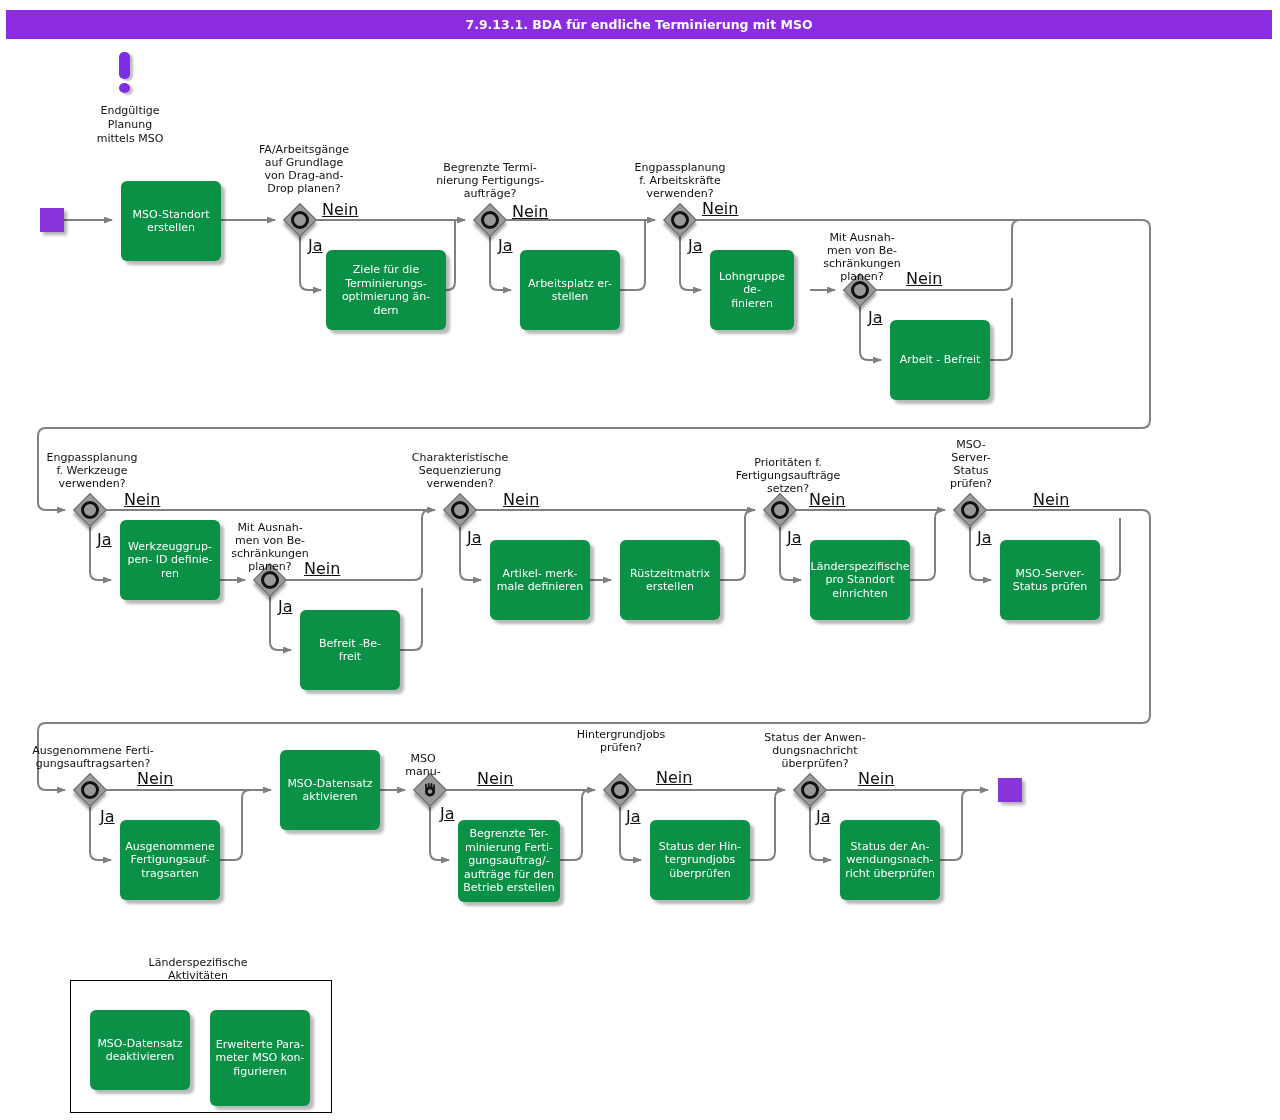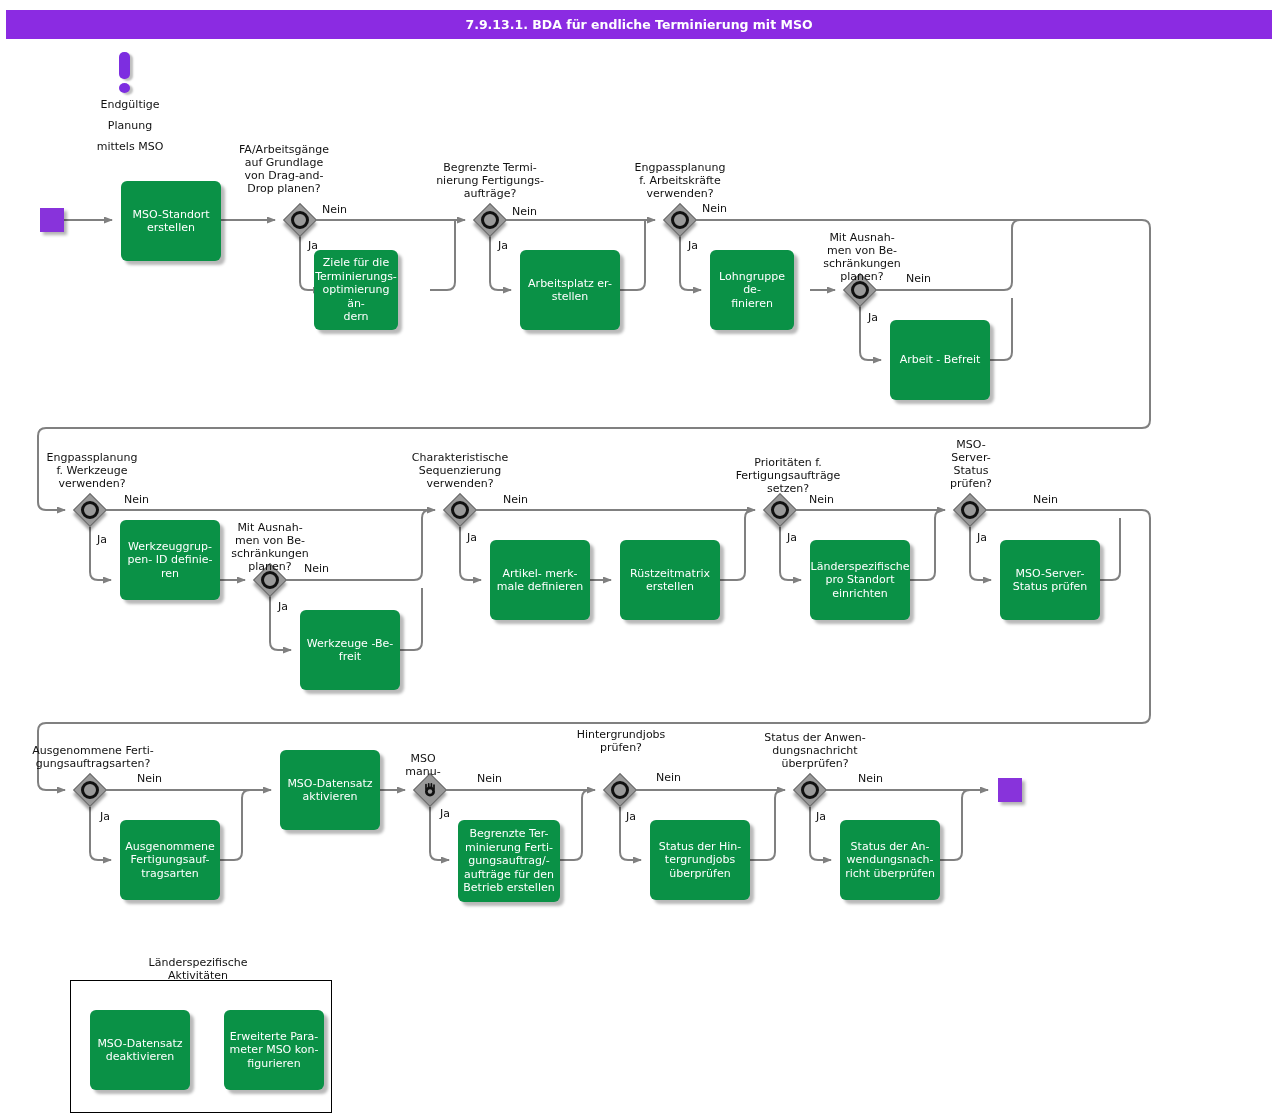--- a/index.html
+++ b/index.html
@@ -25,23 +25,23 @@
   
   .gateway{width:32px;height:32px;}
   .diamond{position:absolute;inset:4px;background:#9a9a9a;border:1px solid #6a6a6a;
            transform:rotate(45deg);box-shadow:3px 3px 3px rgba(0,0,0,.35);}
   .ring{position:absolute;left:50%;top:50%;width:12px;height:12px;margin:-9px 0 0 -9px;
         border:3px solid #111;border-radius:50%;}
   .hand{position:absolute;left:50%;top:50%;width:18px;height:18px;margin:-9px 0 0 -9px;}
   
   .q{transform:translateX(-50%);text-align:center;font-size:11px;line-height:13px;
      white-space:pre-line;}
-  .lbl{font-size:11px;line-height:12px;}
-  .note-text{transform:translateX(-50%);text-align:center;font-size:11px;line-height:21px;
-     white-space:pre-line;}
+  .lbl{font-size:16px;line-height:12px;text-decoration:underline;}
+  .note-text{transform:translateX(-50%);text-align:center;font-size:11px;line-height:14px;
+     white-space:pre-line;margin-top:10px;}
   .groupbox{border:1px solid #000;background:transparent;}
   svg.flow{position:absolute;left:0;top:0;pointer-events:none;}
 </style>
 </head>
 <body>
 
 <div class="abs titlebar">
   <span>7.9.13.1. BDA für endliche Terminierung mit MSO</span>
 </div>
 
@@ -104,34 +104,34 @@
     <path d="M940 860 H954 Q962 860 962 852 V798 Q962 790 970 790"></path>
     <path d="M826 790 H988" marker-end="url(#arr)"></path>
   </g>
 </svg>
 
 <div class="abs evt" style="left:40px;top:208px"></div>
 <div class="abs evt" style="left:998px;top:778px"></div>
 
 <div class="abs task" style="left:121px;top:181px;width:100px;height:80px">MSO-Standort
 erstellen</div>
-<div class="abs task" style="left:314px;top:250px;width:84px;height:80px">Ziele für die
+<div class="abs task" style="left:326px;top:250px;width:120px;height:80px">Ziele für die
 Terminierungs-
 optimierung än-
 dern</div>
 <div class="abs task" style="left:520px;top:250px;width:100px;height:80px">Arbeitsplatz er-
 stellen</div>
 <div class="abs task" style="left:710px;top:250px;width:84px;height:80px">Lohngruppe de-
 finieren</div>
 <div class="abs task" style="left:890px;top:320px;width:100px;height:80px">Arbeit - Befreit</div>
 
 <div class="abs task" style="left:120px;top:520px;width:100px;height:80px">Werkzeuggrup-
 pen- ID definie-
 ren</div>
-<div class="abs task" style="left:300px;top:610px;width:100px;height:80px">Werkzeuge -Be-
+<div class="abs task" style="left:300px;top:610px;width:100px;height:80px">Befreit -Be-
 freit</div>
 <div class="abs task" style="left:490px;top:540px;width:100px;height:80px">Artikel- merk-
 male definieren</div>
 <div class="abs task" style="left:620px;top:540px;width:100px;height:80px">Rüstzeitmatrix
 erstellen</div>
 <div class="abs task" style="left:810px;top:540px;width:100px;height:80px">Länderspezifische
 pro Standort
 einrichten</div>
 <div class="abs task" style="left:1000px;top:540px;width:100px;height:80px">MSO-Server-
 Status prüfen</div>
@@ -210,21 +210,21 @@
 </div>
 <div class="abs gateway" style="left:604px;top:774px">
     <span class="diamond"></span>
     <span class="ring"></span>
   </div>
 <div class="abs gateway" style="left:794px;top:774px">
     <span class="diamond"></span>
     <span class="ring"></span>
   </div>
 
-<div class="abs q" style="left:284px;top:143px">FA/Arbeitsgänge
+<div class="abs q" style="left:304px;top:143px">FA/Arbeitsgänge
 auf Grundlage
 von Drag-and-
 Drop planen?</div>
 <div class="abs q" style="left:490px;top:161px">Begrenzte Termi-
 nierung Fertigungs-
 aufträge?</div>
 <div class="abs q" style="left:680px;top:161px">Engpassplanung
 f. Arbeitskräfte
 verwenden?</div>
 <div class="abs q" style="left:862px;top:231px">Mit Ausnah-
@@ -283,15 +283,15 @@
 <span class="abs lbl" style="left:656px;top:772px">Nein</span>
 <span class="abs lbl" style="left:626px;top:811px">Ja</span>
 <span class="abs lbl" style="left:858px;top:773px">Nein</span>
 <span class="abs lbl" style="left:816px;top:811px">Ja</span>
 
 <div class="abs q" style="left:198px;top:956px">Länderspezifische
 Aktivitäten</div>
 <div class="abs groupbox" style="left:70px;top:980px;width:260px;height:131px"></div>
 <div class="abs task" style="left:90px;top:1010px;width:100px;height:80px">MSO-Datensatz
 deaktivieren</div>
-<div class="abs task" style="left:224px;top:1010px;width:100px;height:80px">Erweiterte Para-
+<div class="abs task" style="left:210px;top:1010px;width:100px;height:96px">Erweiterte Para-
 meter MSO kon-
 figurieren</div>
 
 </body></html>

